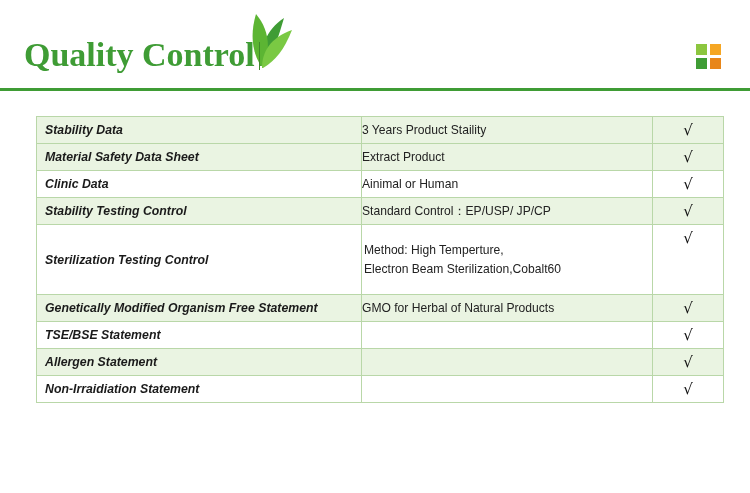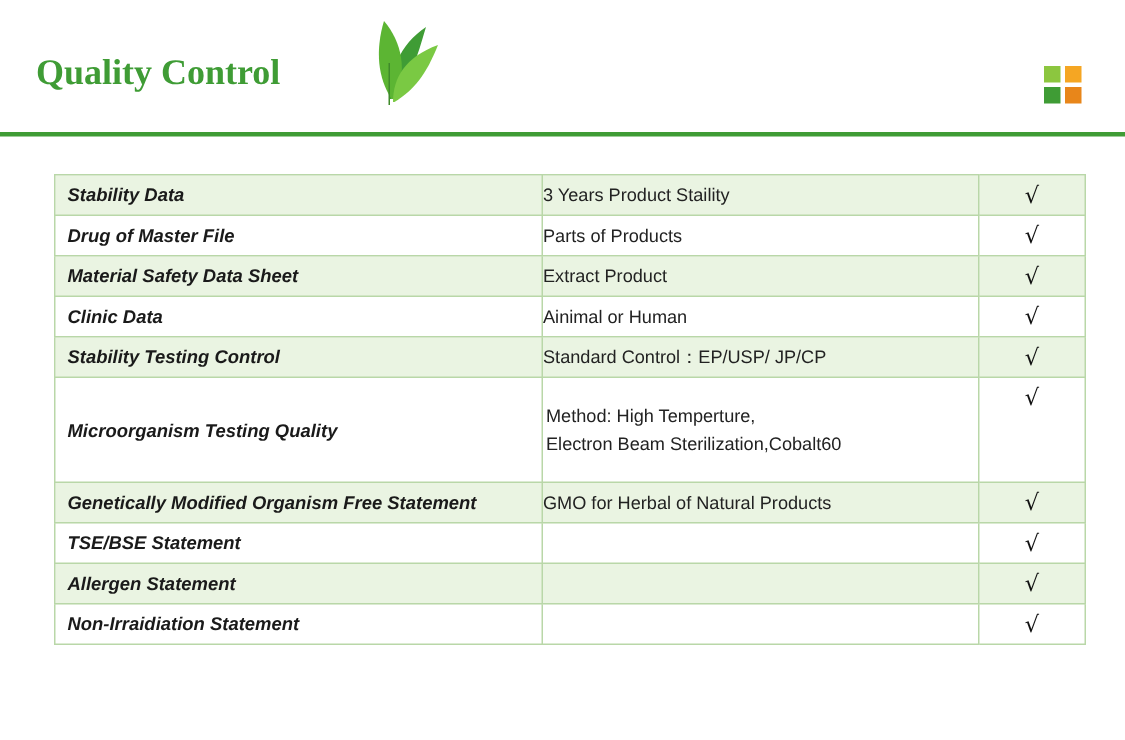--- a/index.html
+++ b/index.html
@@ -22,21 +22,21 @@
   }
   
   .header {
     position: relative;
     height: 92px;
   }
   .title {
     position: absolute;
     left: 24px;
     top: 36px;
-    font-size: 24px;
+    font-size: 34px;
     font-weight: bold;
     color: #3f9c35;
     letter-spacing: 0px;
     font-family: "Liberation Serif", serif;
   }
   .leaf-logo {
     position: absolute;
     left: 222px;
     top: 8px;
     width: 80px;
@@ -146,27 +146,20 @@
   <div class="table-wrap">
     <table class="qc">
       <tbody id="qc-body">
           <tr class="shade">
             <td class="c-label">Stability Data</td>
             <td class="c-value">
               <span class="val-line">3 Years Product Staility</span>
             </td>
             <td class="c-check">√</td>
           </tr>
-          <tr class="plain">
-            <td class="c-label">Drug of Master File</td>
-            <td class="c-value">
-              <span class="val-line">Parts of Products</span>
-            </td>
-            <td class="c-check">√</td>
-          </tr>
           <tr class="shade">
             <td class="c-label">Material Safety Data Sheet</td>
             <td class="c-value">
               <span class="val-line">Extract Product</span>
             </td>
             <td class="c-check">√</td>
           </tr>
           <tr class="plain">
             <td class="c-label">Clinic Data</td>
             <td class="c-value">
@@ -175,21 +168,21 @@
             <td class="c-check">√</td>
           </tr>
           <tr class="shade">
             <td class="c-label">Stability Testing Control</td>
             <td class="c-value">
               <span class="val-line">Standard Control：EP/USP/ JP/CP</span>
             </td>
             <td class="c-check">√</td>
           </tr>
           <tr class="plain multi">
-            <td class="c-label">Microorganism Testing Quality</td>
+            <td class="c-label">Sterilization Testing Control</td>
             <td class="c-value">
               <span class="val-line">Method: High Temperture,</span>
               <span class="val-line">Electron Beam Sterilization,Cobalt60</span>
             </td>
             <td class="c-check check-top">√</td>
           </tr>
           <tr class="shade">
             <td class="c-label">Genetically Modified Organism Free Statement</td>
             <td class="c-value">
               <span class="val-line">GMO for Herbal of Natural Products</span>

